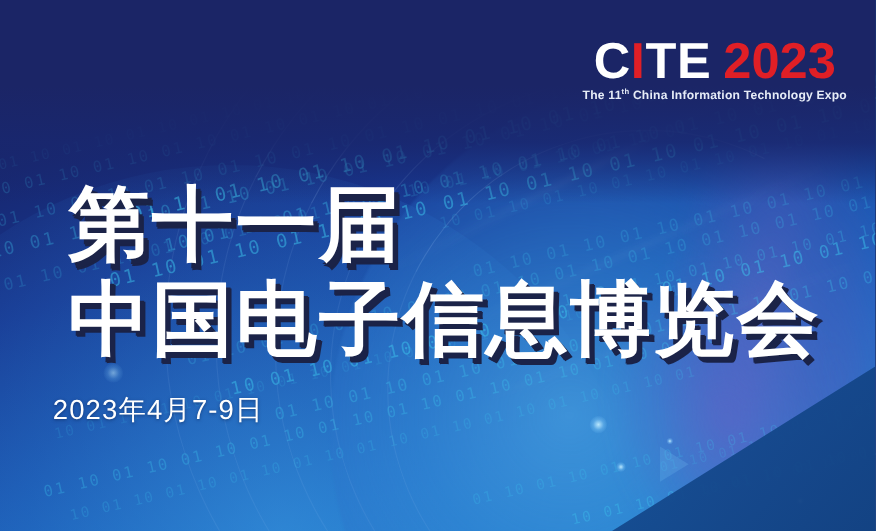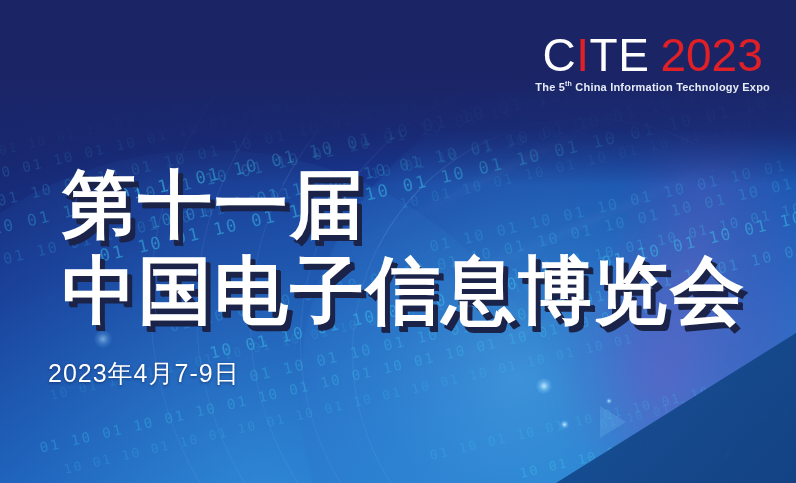--- a/index.html
+++ b/index.html
@@ -114,21 +114,21 @@
     position:absolute;white-space:nowrap;
     font-family:"DejaVu Sans Mono","Liberation Mono",monospace;
     letter-spacing:.16em;
     color:#3ecbf0;
     transform-origin:left center;
   }
 
   
   .logo{position:absolute;right:26px;top:32px;text-align:center;}
   .logo-main{
-    font-weight:normal;font-size:46px;line-height:46px;letter-spacing:.5px;
+    font-weight:bold;font-size:46px;line-height:46px;letter-spacing:.5px;
     color:#ffffff;white-space:nowrap;
   }
   .logo-main .red{color:#e01f26;}
   .logo-main .year{color:#e01f26;margin-left:11px;letter-spacing:0px;}
   .logo-cn{
     margin-top:4px;font-size:17px;font-weight:bold;color:#ffffff;
     letter-spacing:1.2px;white-space:nowrap;
   }
   .logo-en{
     margin-top:2px;font-size:11px;font-weight:bold;color:#e6ecf7;
@@ -208,21 +208,21 @@
   <div class="glint g3"></div>
   <div class="glint g4"></div>
   <div class="glint g5"></div>
   <div class="tri"></div>
 
   <div class="bg-topcap"></div>
   <div class="wedge"></div>
 
   <div class="logo">
     <div class="logo-main"><span>C</span><span class="red">I</span><span>T</span><span>E</span><span class="year">2023</span></div>
-    <div class="logo-en"><span>The 5</span><sup>th</sup><span> China Information Technology Expo</span></div>
+    <div class="logo-en"><span>The 11</span><sup>th</sup><span> China Information Technology Expo</span></div>
   </div>
 
   <div class="headline">
     <div class="h-line h1">第十一届</div>
     <div class="h-line h2">中国电子信息博览会</div>
   </div>
 
   <div class="meta">
     <div class="m-line m1">2023年4月7-9日</div>
   </div>

